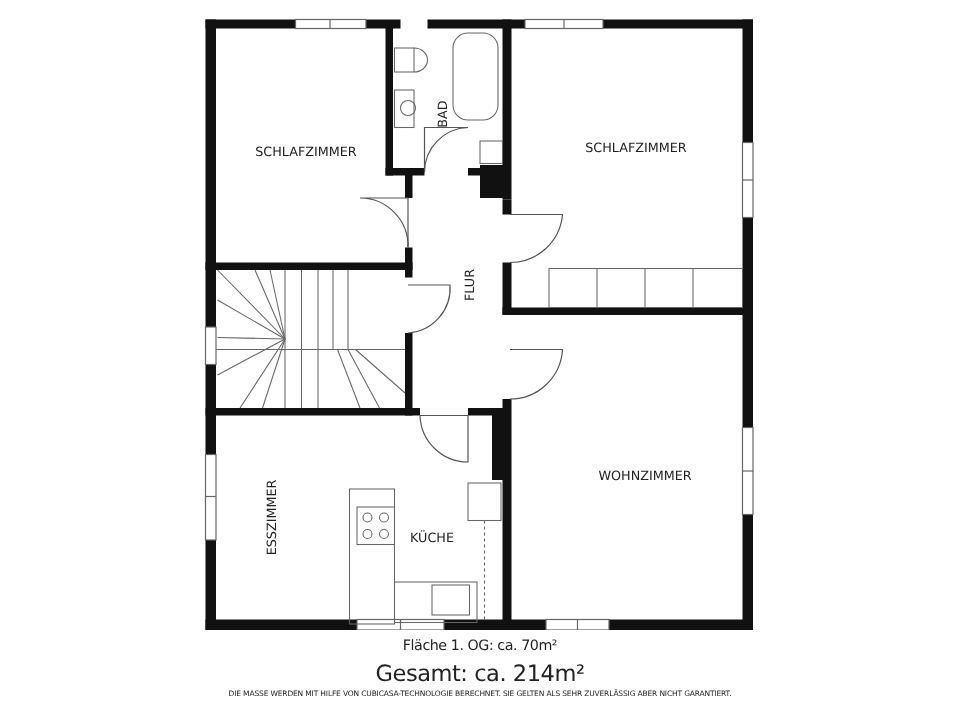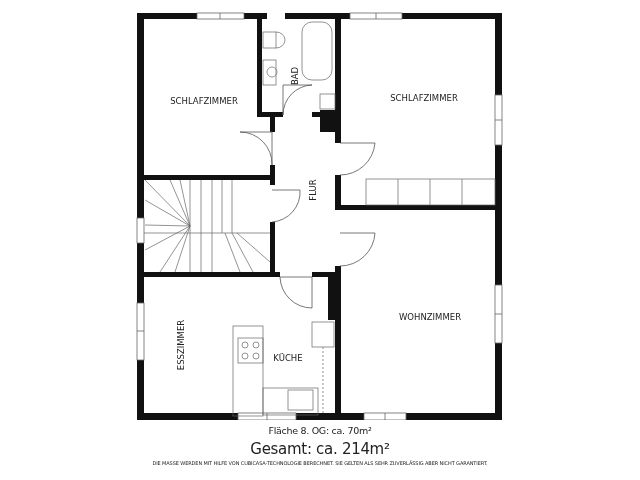--- a/index.html
+++ b/index.html
@@ -134,15 +134,15 @@
 
   <text class="lbl" x="204" y="104" text-anchor="middle">SCHLAFZIMMER</text>
   <text class="lbl" x="298" y="76" text-anchor="middle" transform="rotate(-90 298 76)">BAD</text>
   <text class="lbl" x="424" y="101" text-anchor="middle">SCHLAFZIMMER</text>
   <text class="lbl" x="316" y="190" text-anchor="middle" transform="rotate(-90 316 190)">FLUR</text>
   <text class="lbl" x="184" y="345" text-anchor="middle" transform="rotate(-90 184 345)">ESSZIMMER</text>
   <text class="lbl" x="288" y="361" text-anchor="middle">KÜCHE</text>
   <text class="lbl" x="430" y="320" text-anchor="middle">WOHNZIMMER</text>
 </svg>
 
-<div id="area1" class="caption">Fläche 8. OG: ca. 70m²</div>
+<div id="area1" class="caption">Fläche 1. OG: ca. 70m²</div>
 <div id="area2" class="caption">Gesamt: ca. 214m²</div>
 <div id="disclaimer" class="caption">DIE MASSE WERDEN MIT HILFE VON CUBICASA-TECHNOLOGIE BERECHNET. SIE GELTEN ALS SEHR ZUVERLÄSSIG ABER NICHT GARANTIERT.</div>
 
 </body></html>

